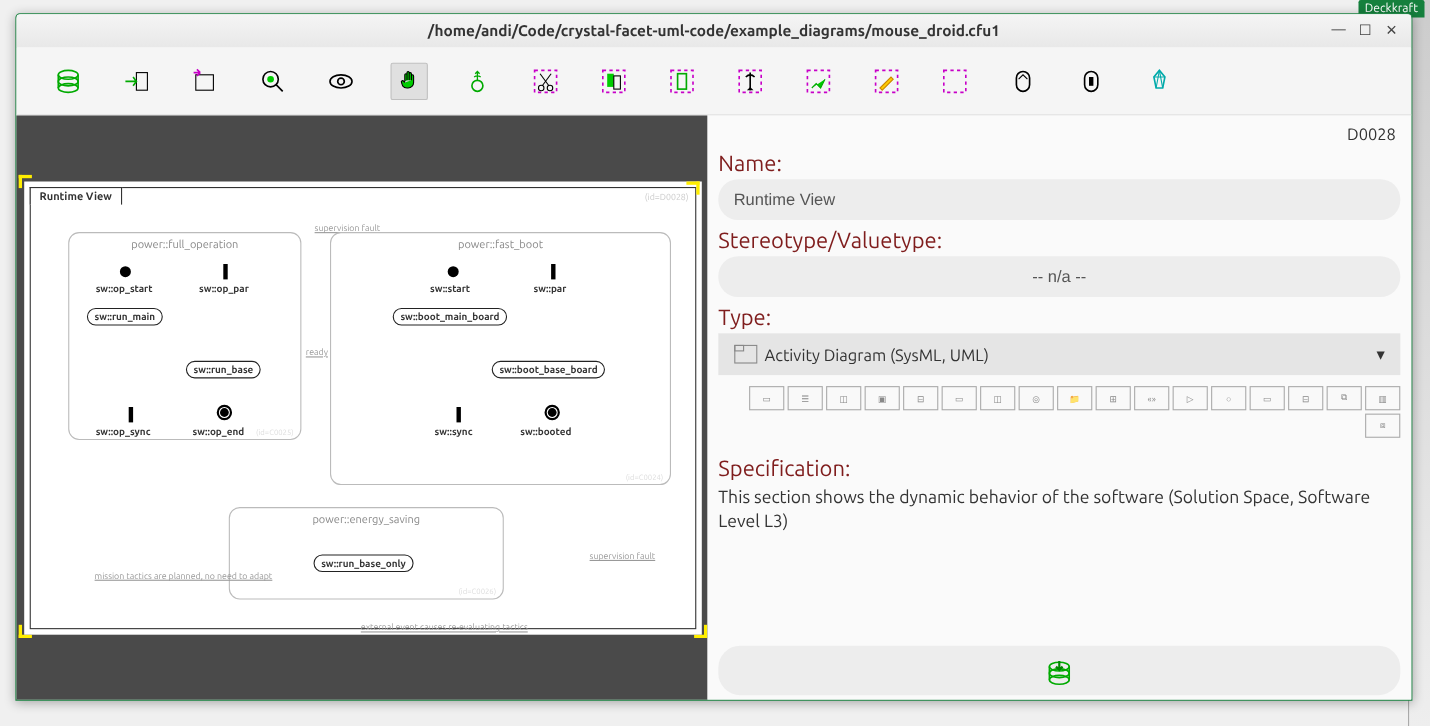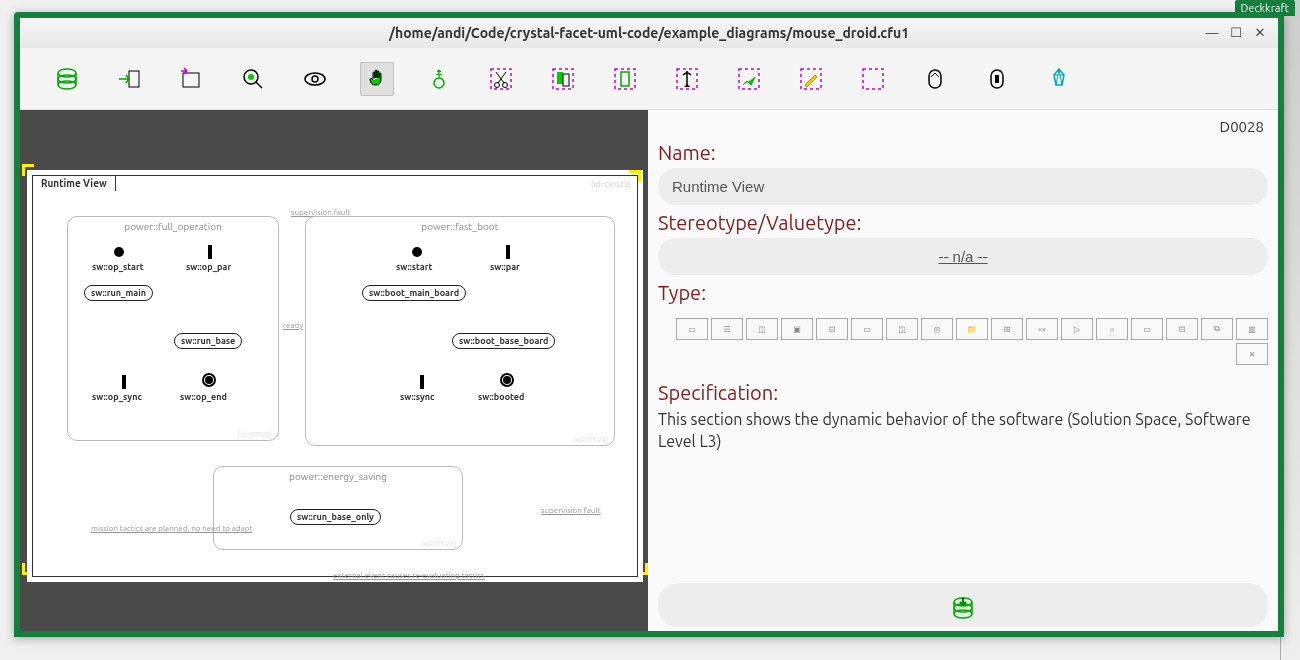--- a/index.html
+++ b/index.html
@@ -32,21 +32,21 @@
       padding: 2px 6px;
       border-radius: 2px 2px 0 0;
     }
     .window {
       position: absolute;
       top: 12px;
       left: 14px;
       width: 1270px;
       height: 625px;
       background: #fafafa;
-      border: 6px solid #15803d;
+      border: 1px solid #15803d;
       box-shadow: 0 2px 10px rgba(0,0,0,0.3);
       border-radius: 4px 4px 0 0;
     }
     .titlebar {
       height: 30px;
       background: linear-gradient(#f5f5f5, #e8e8e8);
       display: flex;
       align-items: center;
       justify-content: center;
       position: relative;
@@ -236,21 +236,21 @@
     }
     .form-input {
       width: 100%;
       padding: 10px 14px;
       border: none;
       background: #ededed;
       border-radius: 18px;
       font-size: 15px;
       color: #555;
     }
-    .form-input.centered { text-align: center; text-decoration: underline; }
+    .form-input.centered { text-align: center; }
     .type-select {
       width: 100%;
       padding: 10px 14px;
       border: none;
       background: #e5e5e5;
       font-size: 15px;
       color: #333;
       display: flex;
       align-items: center;
       justify-content: space-between;
@@ -429,21 +429,21 @@
 
       <div class="diagram-sheet">
         <div class="diagram-body">
           <div class="yellow-corner yc-tr"></div>
           <span class="diagram-tab">Runtime View</span>
           <span class="diagram-id">(id=D0028)</span>
 
           <span class="edge-label" style="left:258px; top:32px;">supervision fault</span>
           <span class="edge-label" style="left:250px; top:145px;">ready</span>
 
-          <div class="activity-region" style="left:34px; top:40px; width:212px; height:225px;">
+          <div class="activity-region" style="left:34px; top:40px; width:212px; height:189px;">
             <div class="region-title">power::full_operation</div>
             <span class="region-id">(id=C0025)</span>
             <div class="initial-node" style="left:46px; top:30px;"></div>
             <div class="node-label" style="left:24px;top:45px;">sw::op_start</div>
             <div class="fork-bar" style="left:140px; top:28px;"></div>
             <div class="node-label" style="left:118px;top:45px;">sw::op_par</div>
             <div class="action-pill" style="left:16px;top:68px;">sw::run_main</div>
             <div class="action-pill" style="left:106px;top:116px;">sw::run_base</div>
             <div class="fork-bar" style="left:54px; top:158px;"></div>
             <div class="node-label" style="left:24px;top:175px;">sw::op_sync</div>
@@ -482,20 +482,30 @@
     <div class="right-pane">
       <div class="element-id">D0028</div>
 
       <div class="form-label">Name:</div>
       <input class="form-input" value="Runtime View" style="">
 
       <div class="form-label">Stereotype/Valuetype:</div>
       <input class="form-input centered" value="-- n/a --" style="">
 
       <div class="form-label">Type:</div>
+      <div class="type-select">
+        <div class="left">
+          <svg width="22" height="18">
+              <rect x="1" y="1" width="20" height="16" fill="none" stroke="#888"></rect>
+              <rect x="1" y="1" width="8" height="5" fill="none" stroke="#888"></rect>
+            </svg>
+          <span>Activity Diagram (SysML, UML)</span>
+        </div>
+        <span>▾</span>
+      </div>
 
       <div class="type-icons">
         <div class="type-icon">▭</div>
         <div class="type-icon">☰</div>
         <div class="type-icon">◫</div>
         <div class="type-icon">▣</div>
         <div class="type-icon">⊟</div>
         <div class="type-icon">▭</div>
         <div class="type-icon">◫</div>
         <div class="type-icon">◎</div>

